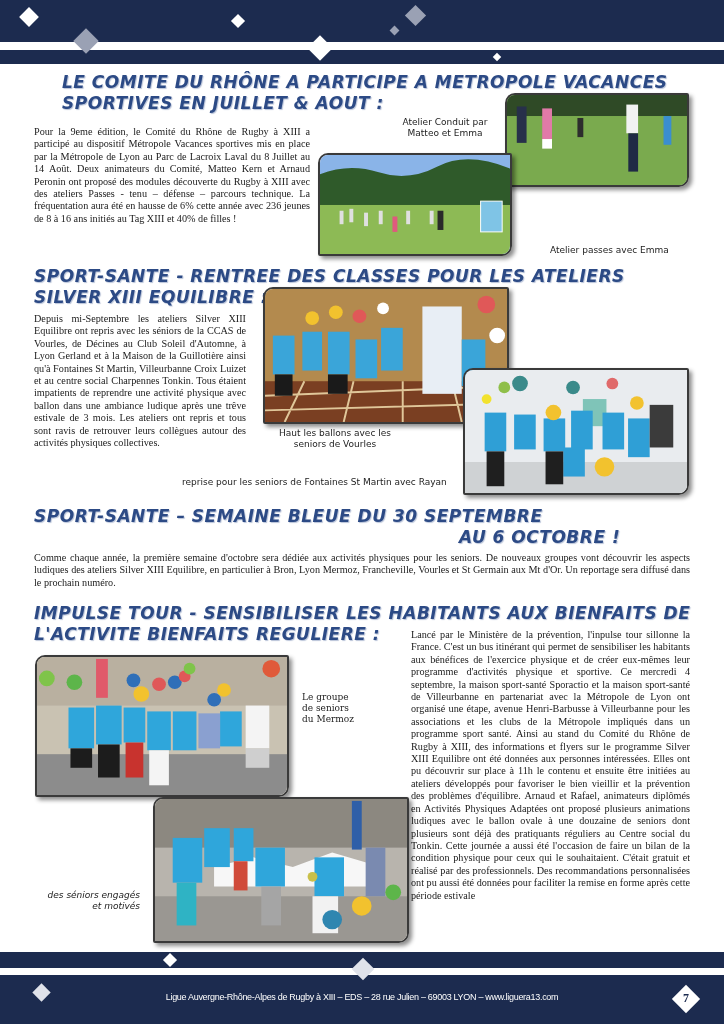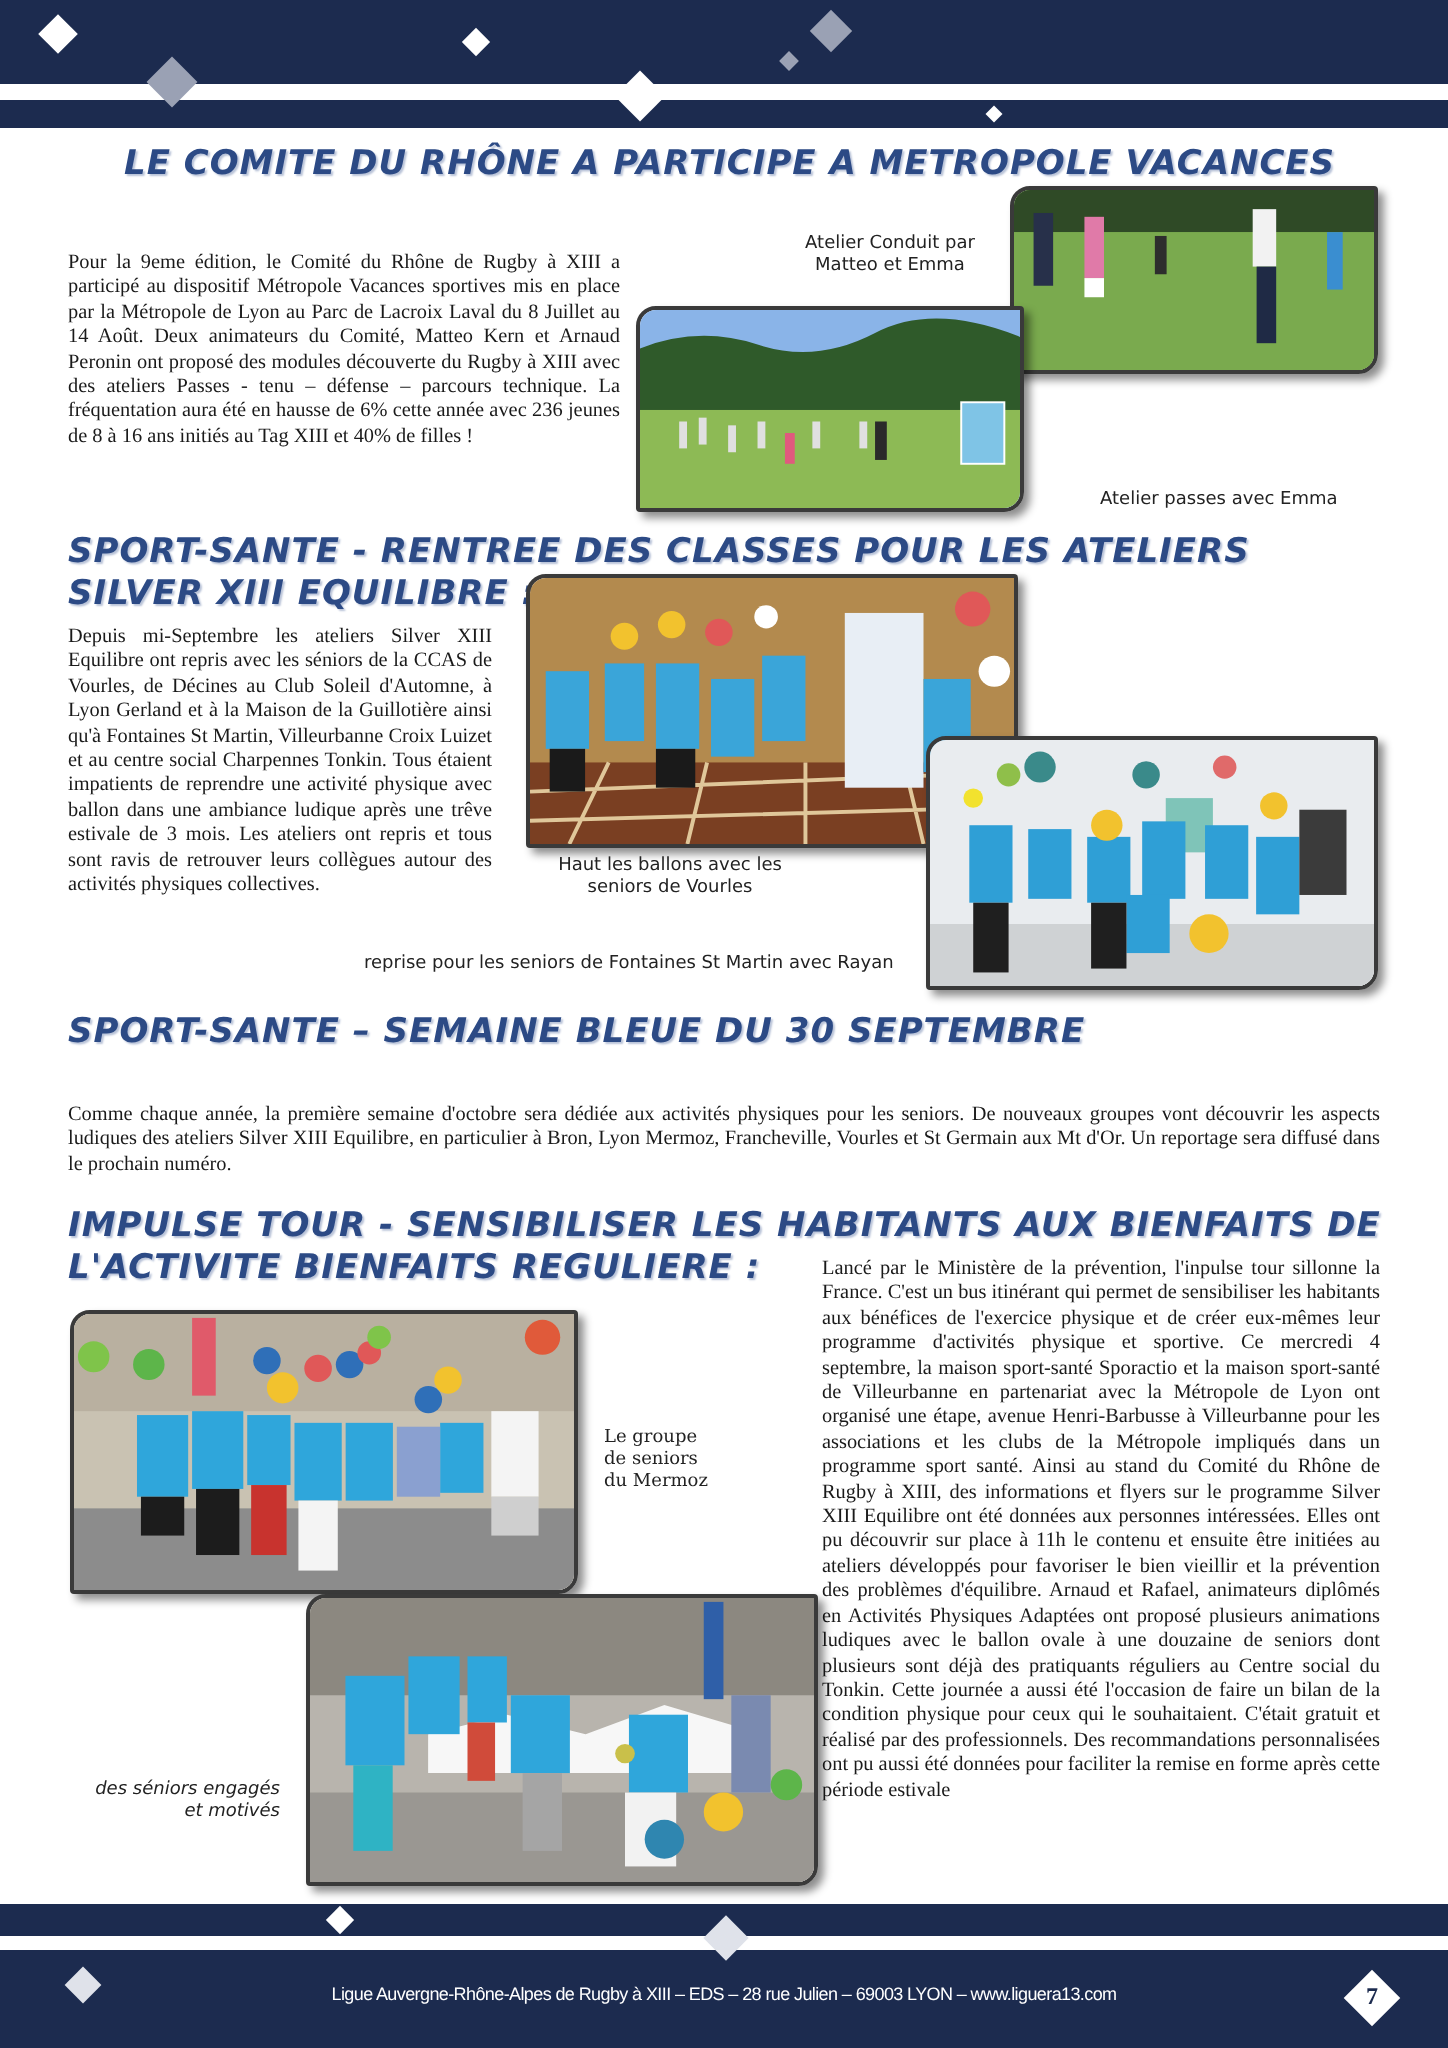--- a/index.html
+++ b/index.html
@@ -82,20 +82,21 @@
   <div class="diamond d-grey" style="left:77px;top:32px;width:18px;height:18px;"></div>
   <div class="diamond d-white" style="left:233px;top:16px;width:10px;height:10px;"></div>
   <div class="diamond d-white" style="left:311px;top:39px;width:18px;height:18px;"></div>
   <div class="diamond d-grey" style="left:391px;top:27px;width:7px;height:7px;"></div>
   <div class="diamond d-grey" style="left:408px;top:8px;width:15px;height:15px;"></div>
   <div class="diamond d-white" style="left:494px;top:54px;width:6px;height:6px;"></div>
 </div>
 
 <div class="title" style="left:34px;top:72px;margin-left:28px;">
   <div>LE COMITE DU RHÔNE A PARTICIPE A METROPOLE VACANCES</div>
+  <div>SPORTIVES EN JUILLET &amp; AOUT :</div>
 </div>
 <div class="body-text" style="left:34px;top:126px;width:276px;">Pour la 9eme édition, le Comité du Rhône de Rugby à XIII a participé au dispositif Métropole Vacances sportives mis en place par la Métropole de Lyon au Parc de Lacroix Laval du 8 Juillet au 14 Août. Deux animateurs du Comité, Matteo Kern et Arnaud Peronin ont proposé des modules découverte du Rugby à XIII avec des ateliers Passes - tenu – défense – parcours technique. La fréquentation aura été en hausse de 6% cette année avec 236 jeunes de 8 à 16 ans initiés au Tag XIII et 40% de filles !</div>
 
 <div class="caption" style="left:390px;top:117px;width:110px;text-align:center;">
   <div>Atelier Conduit par</div>
   <div>Matteo  et Emma</div>
 </div>
 <div class="photo" style="left:505px;top:93px;width:184px;height:94px;">
   <svg viewBox="0 0 184 94" preserveAspectRatio="none">
     <rect width="184" height="94" fill="#6d9b45"></rect>
@@ -200,20 +201,21 @@
         <circle cx="175" cy="34" r="7" fill="#f2c22e"></circle>
       <circle cx="142" cy="100" r="10" fill="#f2c22e"></circle>
         <circle cx="22" cy="30" r="5" fill="#f2e22e"></circle>
     </g>
   </svg>
 </div>
 <div class="caption" style="left:182px;top:477px;width:280px;">reprise pour les seniors de Fontaines St Martin avec Rayan</div>
 
 <div class="title" style="left:34px;top:506px;">
   <div>SPORT-SANTE – SEMAINE BLEUE DU 30 SEPTEMBRE</div>
+  <div style="padding-left:425px;">AU 6 OCTOBRE !</div>
 </div>
 <div class="body-text" style="left:34px;top:552px;width:656px;">Comme chaque année, la première semaine d'octobre sera dédiée aux activités physiques pour les seniors. De nouveaux groupes vont découvrir les aspects ludiques des ateliers Silver XIII Equilibre, en particulier à Bron, Lyon Mermoz, Francheville, Vourles et St Germain aux Mt d'Or. Un reportage sera diffusé dans le prochain numéro.</div>
 
 <div class="title" style="left:34px;top:603px;">
   <div>IMPULSE TOUR - SENSIBILISER LES HABITANTS AUX BIENFAITS DE</div>
   <div>L'ACTIVITE BIENFAITS REGULIERE :</div>
 </div>
 <div class="body-text" style="left:411px;top:629px;width:279px;">Lancé par le Ministère de la prévention, l'inpulse tour sillonne la France. C'est un bus itinérant qui permet de sensibiliser les habitants aux bénéfices de l'exercice physique et de créer eux-mêmes leur programme d'activités physique et sportive. Ce mercredi 4 septembre, la maison sport-santé Sporactio et la maison sport-santé de Villeurbanne en partenariat avec la Métropole de Lyon ont organisé une étape, avenue Henri-Barbusse à Villeurbanne pour les associations et les clubs de la Métropole impliqués dans un programme sport santé. Ainsi au stand du Comité du Rhône de Rugby à XIII, des informations et flyers sur le programme Silver XIII Equilibre ont été données aux personnes intéressées. Elles ont pu découvrir sur place à 11h le contenu et ensuite être initiées au ateliers développés pour favoriser le bien vieillir et la prévention des problèmes d'équilibre. Arnaud et Rafael, animateurs diplômés en Activités Physiques Adaptées ont proposé plusieurs animations ludiques avec le ballon ovale à une douzaine de seniors dont plusieurs sont déjà des pratiquants réguliers au Centre social du Tonkin. Cette journée a aussi été l'occasion de faire un bilan de la condition physique pour ceux qui le souhaitaient. C'était gratuit et réalisé par des professionnels. Des recommandations personnalisées ont pu aussi été données pour faciliter la remise en forme après cette période estivale</div>
 
 <div class="photo" style="left:35px;top:655px;width:254px;height:142px;">
@@ -247,21 +249,21 @@
       <circle cx="124" cy="28" r="7" fill="#e05858"></circle>
         <circle cx="140" cy="26" r="7" fill="#2f6fb8"></circle>
       <circle cx="150" cy="20" r="6" fill="#e05858"></circle>
         <circle cx="155" cy="12" r="6" fill="#7fc44a"></circle>
       <circle cx="190" cy="34" r="7" fill="#f2c22e"></circle>
         <circle cx="180" cy="44" r="7" fill="#2f6fb8"></circle>
       <circle cx="238" cy="12" r="9" fill="#e05a3a"></circle>
     </g>
   </svg>
 </div>
-<div class="caption" style="left:302px;top:714px;width:80px;font-family:'DejaVu Serif',serif;">
+<div class="caption" style="left:302px;top:692px;width:80px;font-family:'DejaVu Serif',serif;">
   <div>Le groupe</div>
   <div>de seniors</div>
   <div>du Mermoz</div>
 </div>
 
 <div class="photo" style="left:153px;top:797px;width:256px;height:146px;">
   <svg viewBox="0 0 256 146" preserveAspectRatio="none">
     <rect width="256" height="146" fill="#b8b4ad"></rect>
     <rect y="0" width="256" height="50" fill="#8c8880"></rect>
     <rect y="100" width="256" height="46" fill="#9a9792"></rect>

